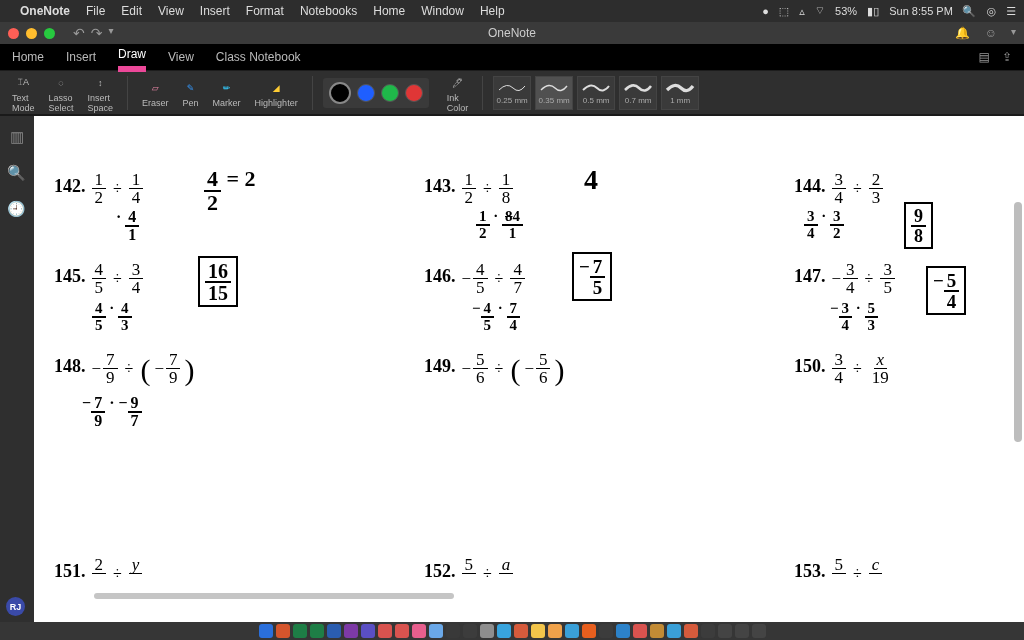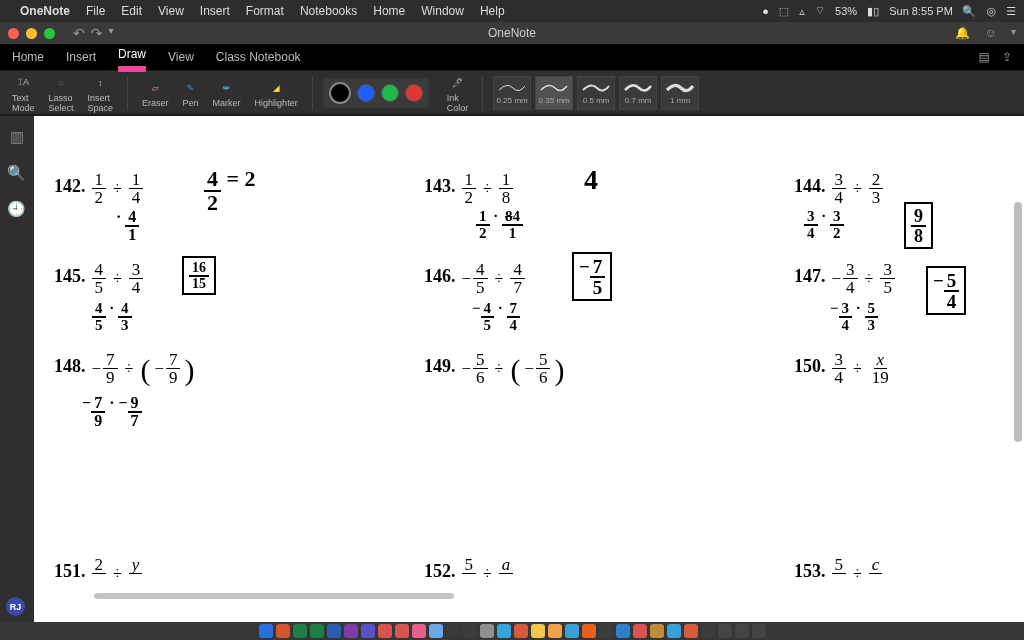--- a/index.html
+++ b/index.html
@@ -383,21 +383,21 @@
           <span class="n" style="border-bottom:2px solid #000;">3</span>
           <span class="d">4</span>
         </span> · <span class="frac">
           <span class="n" style="border-bottom:2px solid #000;">3</span>
           <span class="d">2</span>
         </span></div>
       <div class="hand" style="left: 850px; top: 36px; font-size: 18px;"><span class="box"><span class="frac">
             <span class="n" style="border-bottom:2px solid #000;">9</span>
             <span class="d">8</span>
           </span></span></div>
-      <div class="hand" style="left: 128px; top: 90px; font-size: 14px;"><span class="box"><span class="frac">
+      <div class="hand" style="left: 144px; top: 90px; font-size: 20px;"><span class="box"><span class="frac">
             <span class="n" style="border-bottom:2px solid #000;">16</span>
             <span class="d">15</span>
           </span></span></div>
       <div class="hand" style="left: 38px; top: 134px; font-size: 15px;"><span class="frac">
           <span class="n" style="border-bottom:2px solid #000;">4</span>
           <span class="d">5</span>
         </span> · <span class="frac">
           <span class="n" style="border-bottom:2px solid #000;">4</span>
           <span class="d">3</span>
         </span></div>

